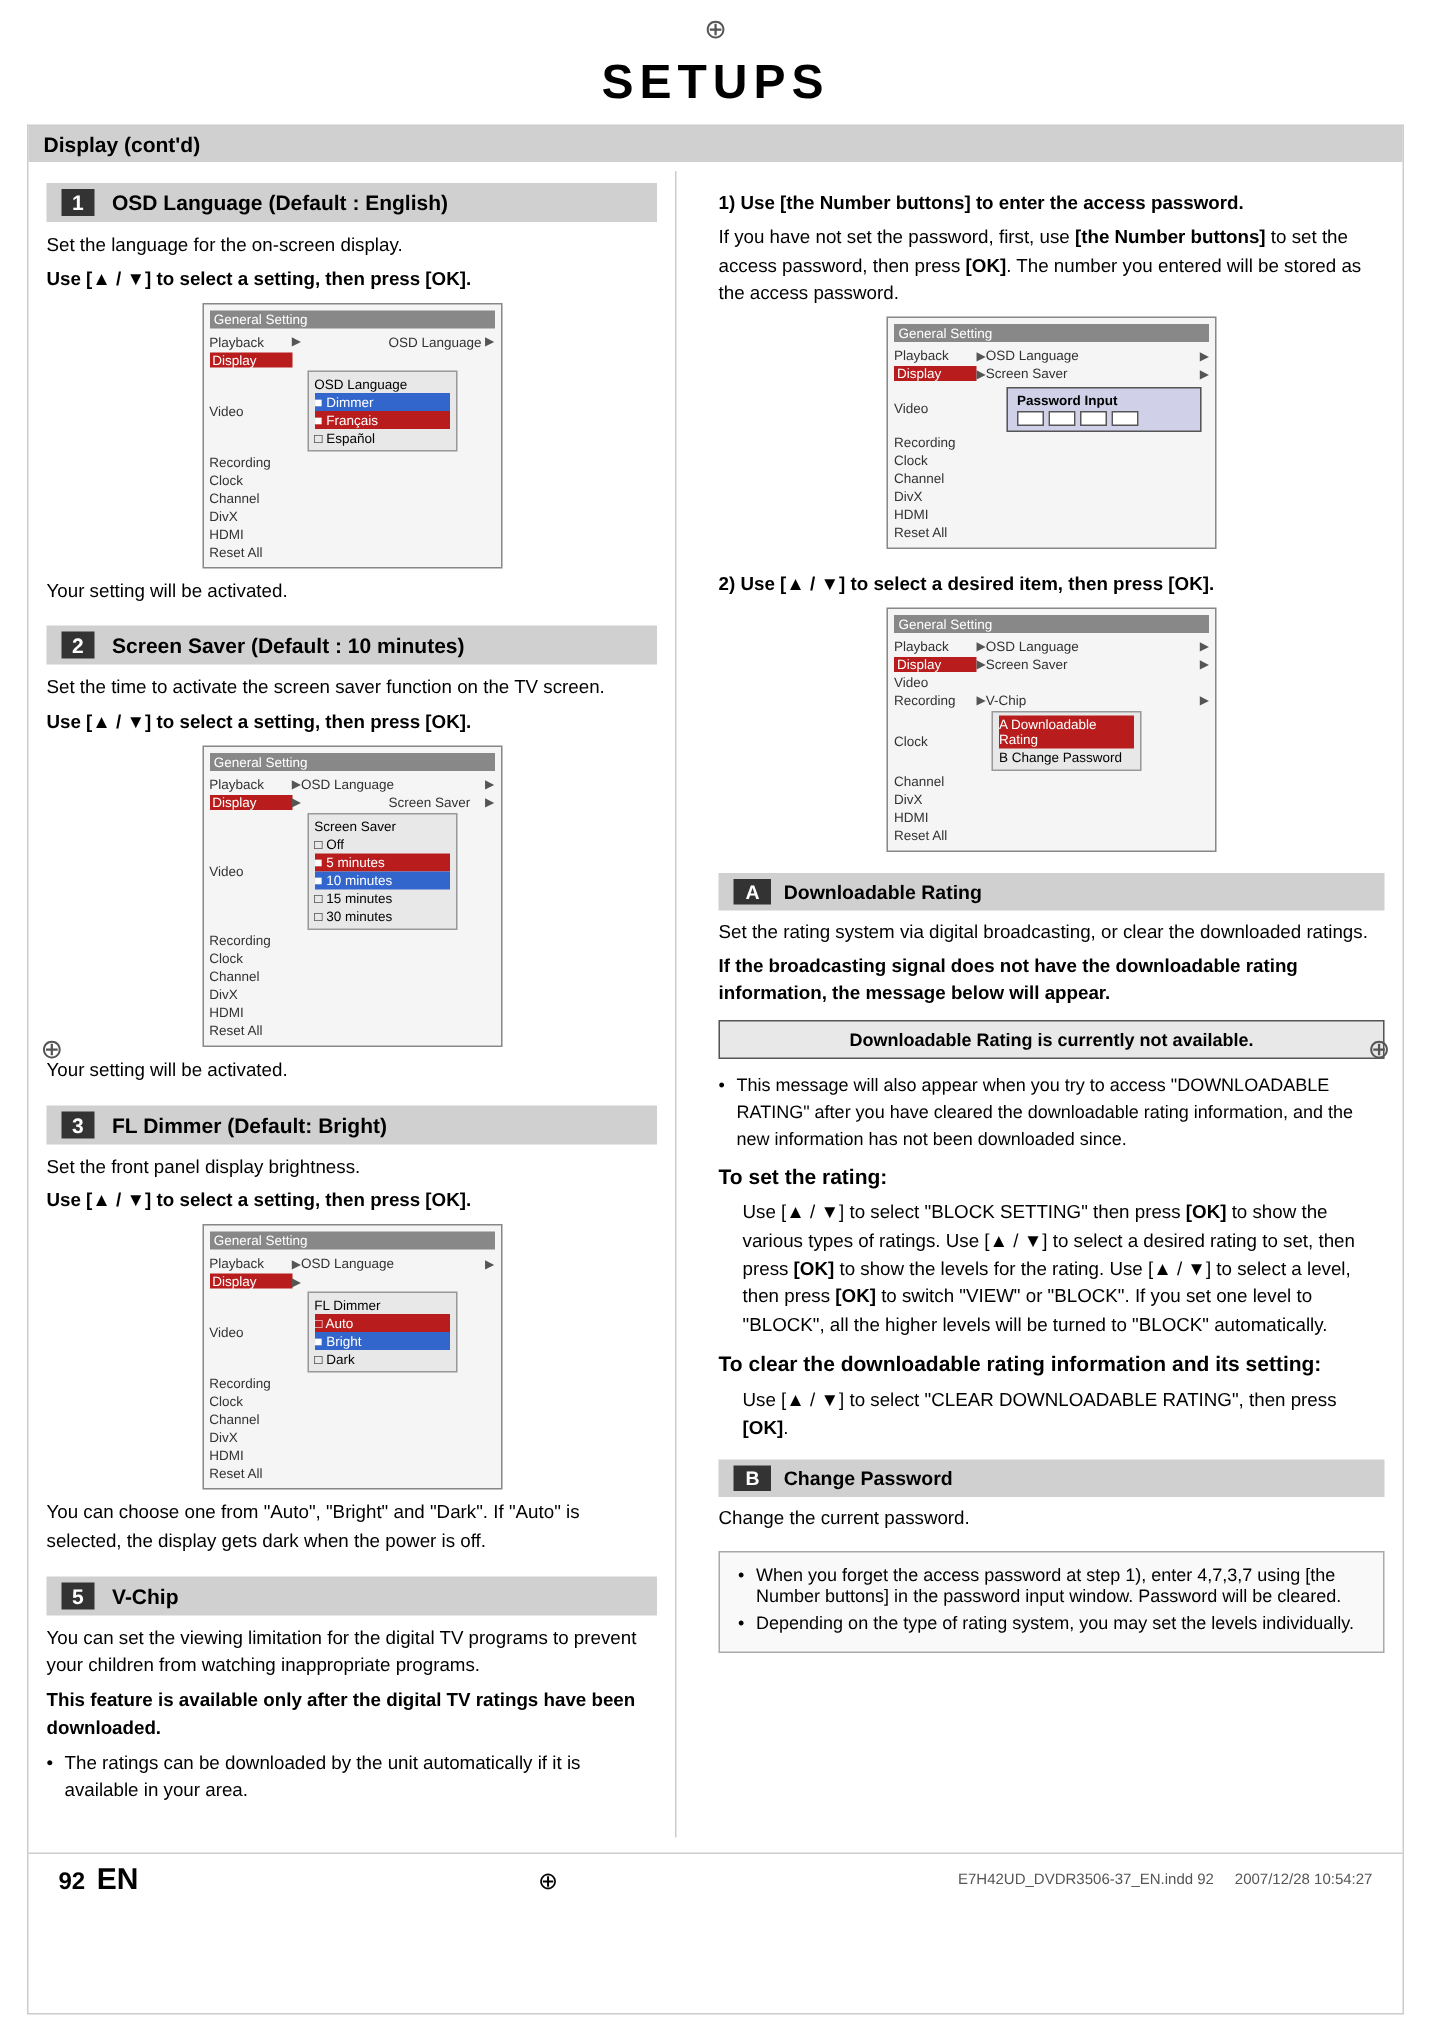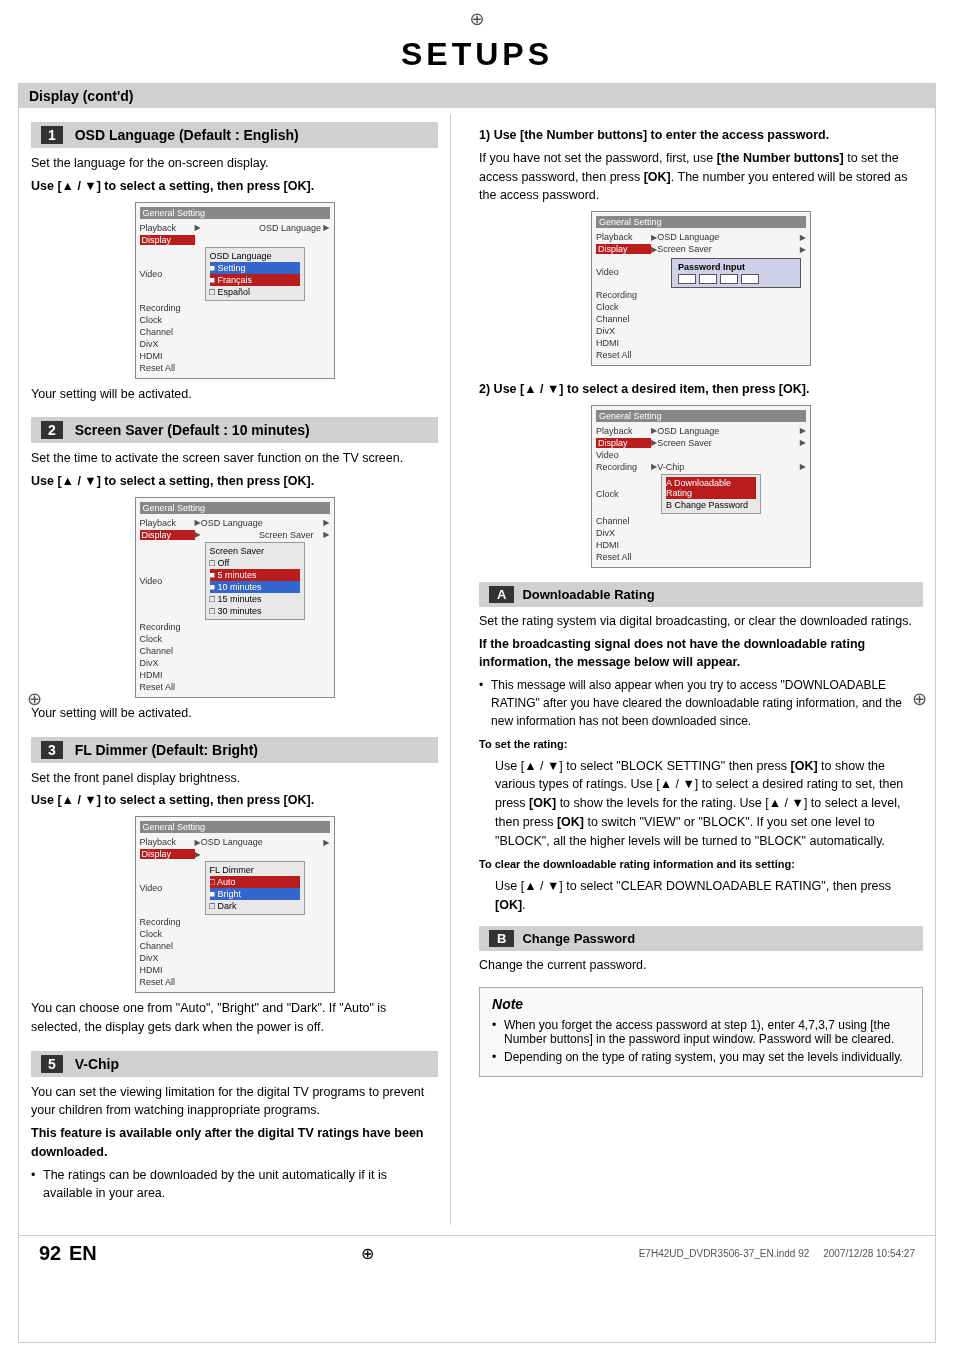--- a/index.html
+++ b/index.html
@@ -230,21 +230,21 @@
     
     .page-footer {
       display: flex;
       align-items: center;
       justify-content: space-between;
       padding: 6px 20px;
       border-top: 1px solid #ccc;
       margin-top: 10px;
     }
     .page-number {
-      font-size: 20px;
+      font-size: 16px;
       font-weight: bold;
     }
     .footer-crosshair {
       font-size: 16px;
     }
     .footer-filename {
       font-size: 10px;
       color: #555;
     }
 
@@ -266,21 +266,21 @@
     p { margin: 4px 0; font-size: 12.5px; line-height: 1.5; }
 
     .indent-text {
       padding-left: 16px;
       font-size: 12.5px;
       line-height: 1.5;
     }
 
     .to-label {
       font-weight: bold;
-      font-size: 11px;
+      font-size: 14px;
       margin: 6px 0 2px 0;
     }
   </style>
 </head>
 <body>
 
 <div class="page-container">
 
   <div class="top-crosshair">
     <span>⊕</span>
@@ -319,21 +319,21 @@
             </div>
             <div class="gs-row">
               <span class="gs-row-label gs-highlight">Display</span>
               <span class="gs-row-value"></span>
             </div>
             <div class="gs-row">
               <span class="gs-row-label">Video</span>
 
               <div class="gs-submenu">
                 <div class="gs-submenu-item">OSD Language</div>
-                <div class="gs-submenu-item active">■ Setting</div>
+                <div class="gs-submenu-item active">■ Dimmer</div>
                 <div class="gs-submenu-item gs-highlight">■ Français</div>
                 <div class="gs-submenu-item">□ Español</div>
               </div>
             </div>
             <div class="gs-row">
               <span class="gs-row-label">Recording</span>
             </div>
             <div class="gs-row">
               <span class="gs-row-label">Clock</span>
             </div>
@@ -582,20 +582,21 @@
           </div>
         </div>
 
         <div class="alpha-section">
           <div class="alpha-header">
             <span class="alpha-label">A</span>
             <span>Downloadable Rating</span>
           </div>
           <p>Set the rating system via digital broadcasting, or clear the downloaded ratings.</p>
           <p class="bold" style="margin:4px 0;">If the broadcasting signal does not have the downloadable rating information, the message below will appear.</p>
+          <div class="warning-box">Downloadable Rating is currently not available.</div>
           <p style="padding-left:12px;position:relative;font-size:12px;">
             <span style="position:absolute;left:0;">•</span>
             <span>This message will also appear when you try to access "DOWNLOADABLE RATING" after you have cleared the downloadable rating information, and the new information has not been downloaded since.</span>
           </p>
           <p class="to-label">To set the rating:</p>
           <p class="indent-text">
             Use [▲ / ▼] to select "BLOCK SETTING" then press <b>[OK]</b> to show the various types of ratings. Use [▲ / ▼] to select a desired rating to set, then press <b>[OK]</b> to show the levels for the rating. Use [▲ / ▼] to select a level, then press <b>[OK]</b> to switch "VIEW" or "BLOCK". If you set one level to "BLOCK", all the higher levels will be turned to "BLOCK" automatically.
           </p>
           <p class="to-label" style="margin-top:6px;">To clear the downloadable rating information and its setting:</p>
           <p class="indent-text">
@@ -605,21 +606,20 @@
 
         <div class="alpha-section">
           <div class="alpha-header">
             <span class="alpha-label">B</span>
             <span>Change Password</span>
           </div>
           <p>Change the current password.</p>
         </div>
 
         <div class="note-box">
-          <div class="note-box-title">Note</div>
           <div class="note-item">When you forget the access password at step 1), enter 4,7,3,7 using [the Number buttons] in the password input window. Password will be cleared.</div>
           <div class="note-item">Depending on the type of rating system, you may set the levels individually.</div>
         </div>
 
       </div>
     </div>
 
     <div class="page-footer">
       <div>
         <span class="page-number">92</span>

